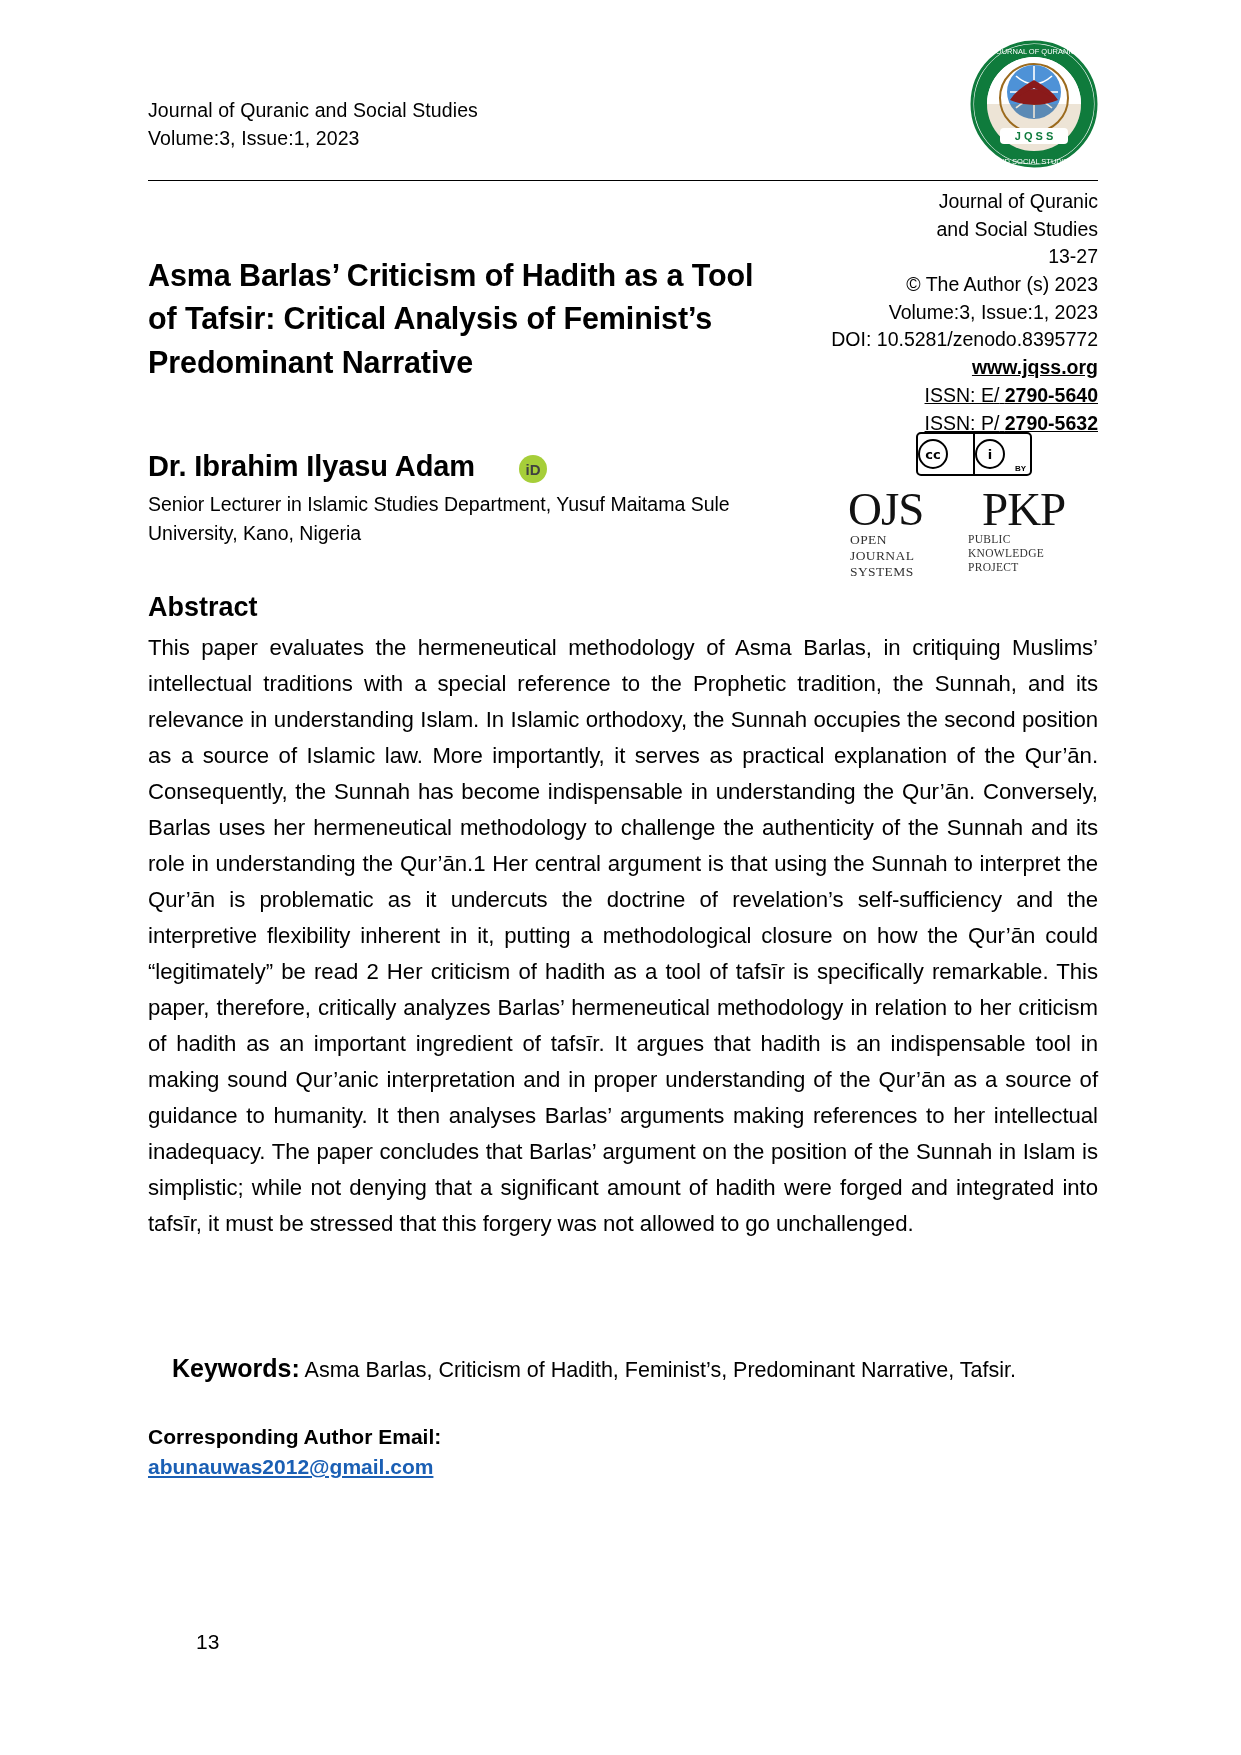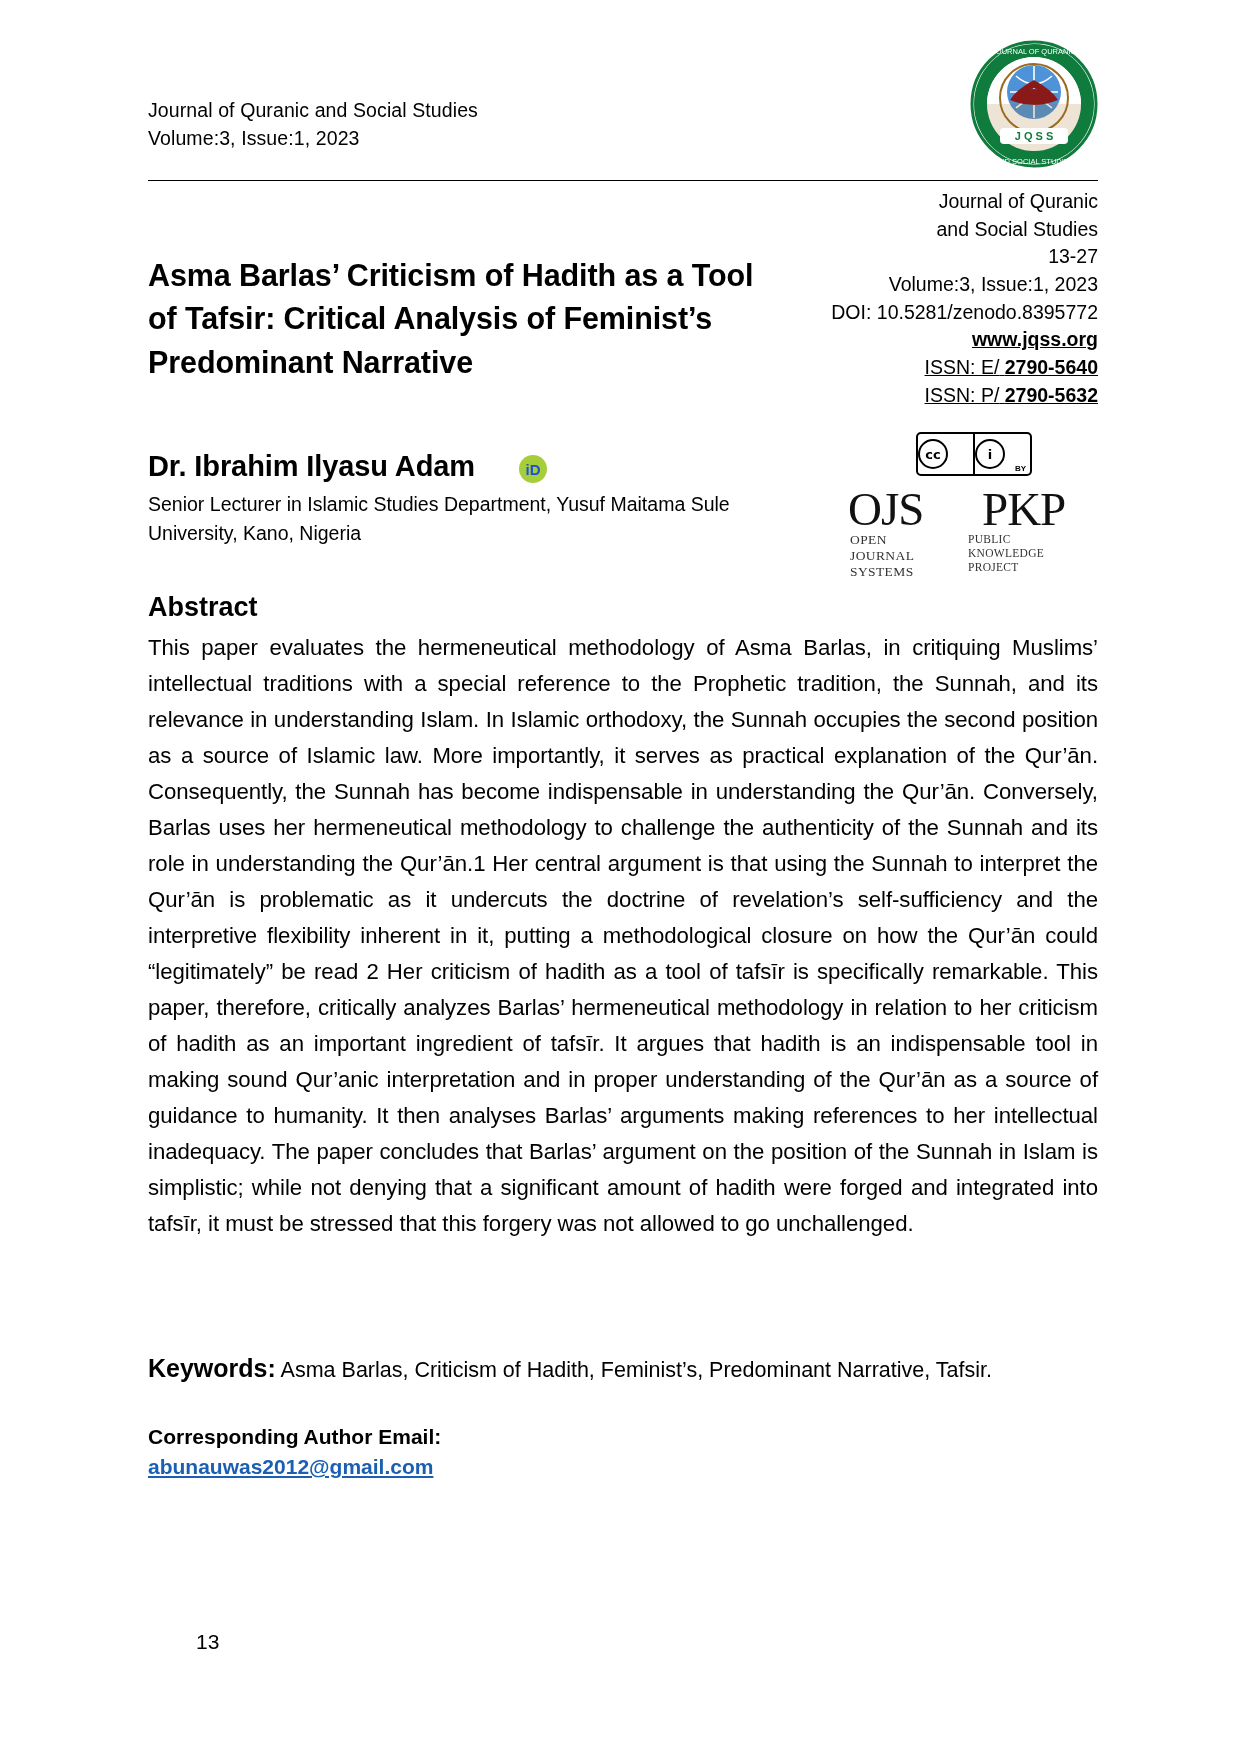--- a/index.html
+++ b/index.html
@@ -177,21 +177,21 @@
     letter-spacing: -0.1px;
   }
   .orcid {
     position: absolute;
     left: 371px;
     top: 455px;
     width: 28px;
     height: 28px;
     border-radius: 50%;
     background: #a6ce39;
-    color: #1d4ed8;
+    color: #404040;
     font-size: 15px;
     font-weight: bold;
     display: flex;
     align-items: center;
     justify-content: center;
     font-family: "Liberation Sans", sans-serif;
   }
   .affiliation {
     position: absolute;
     left: 0;
@@ -225,20 +225,21 @@
     position: absolute;
     left: 0;
     top: 1350px;
     width: 950px;
     font-size: 21.5px;
     line-height: 1.45;
   }
   .keywords .kw-label {
     font-size: 25px;
     font-weight: bold;
+    margin-left: 24px;
   }
 
   .corr-label {
     position: absolute;
     left: 0;
     top: 1425px;
     font-size: 21px;
     font-weight: bold;
   }
   .corr-email {
@@ -290,20 +291,21 @@
     </div>
 
     <div class="hr"></div>
 
     <div class="title">Asma Barlas’ Criticism of Hadith as a Tool of Tafsir: Critical Analysis of Feminist’s Predominant Narrative</div>
 
     <div class="meta">
       <div>Journal of Quranic</div>
       <div>and Social Studies</div>
       <div>13-27</div>
+      <div>© The Author (s) 2023</div>
       <div>Volume:3, Issue:1, 2023</div>
       <div>DOI: 10.5281/zenodo.8395772</div>
       <div class="www">www.jqss.org</div>
       <div class="issn"><span>ISSN: E/</span> <b>2790-5640</b></div>
       <div class="issn"><span>ISSN: P/</span> <b>2790-5632</b></div>
     </div>
 
     <div class="cc-badge">
       <div class="cell">
         <span class="cc-circ">cc</span>

